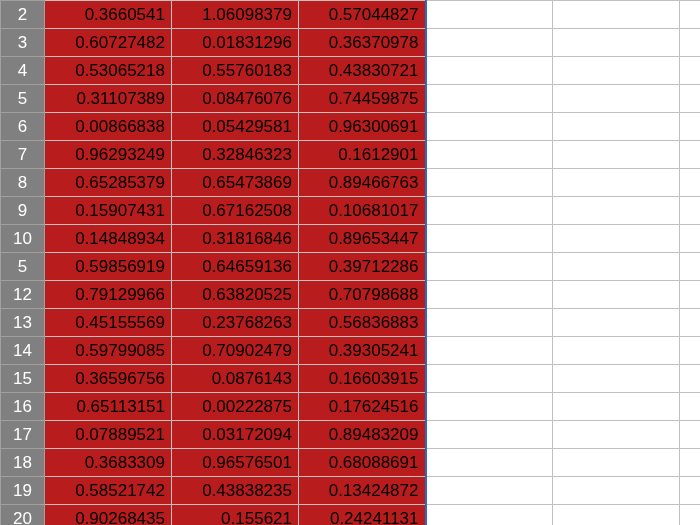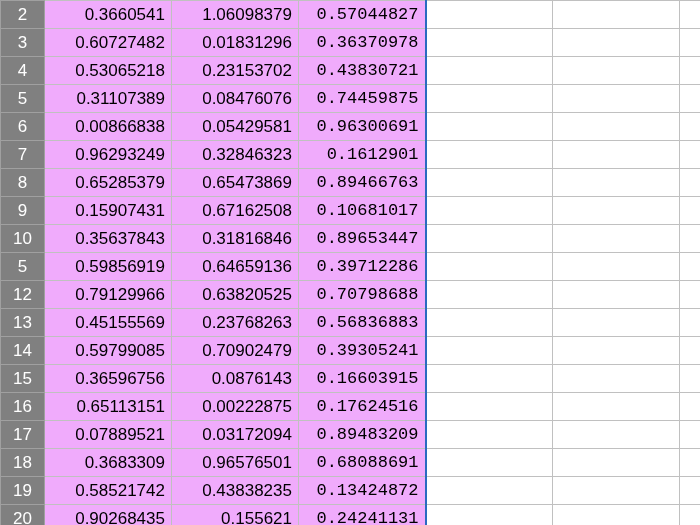--- a/index.html
+++ b/index.html
@@ -40,28 +40,27 @@
       width: 44px;
       min-width: 44px;
       border: 1px solid #a0a0a0;
     }
     .cell {
       width: 127px;
       min-width: 127px;
       text-align: right;
     }
     .cell.selected {
-      background: #f0abfc;
+      background: #b91c1c;
     }
     .cell.empty {
       background: #fff;
     }
     .selection-border-right {
       border-right: 2px solid #2a6ac0;
-      font-family: Liberation Mono, monospace;
     }
   </style>
 </head>
 <body>
 
 <div class="grid" id="grid">
     <div class="row">
       <div class="row-header">2</div>
       <div class="cell selected">0.3660541</div>
       <div class="cell selected">1.06098379</div>
@@ -75,21 +74,21 @@
       <div class="cell selected">0.60727482</div>
       <div class="cell selected">0.01831296</div>
       <div class="cell selected selection-border-right">0.36370978</div>
       <div class="cell empty"></div>
       <div class="cell empty"></div>
       <div class="cell empty"></div>
     </div>
     <div class="row">
       <div class="row-header">4</div>
       <div class="cell selected">0.53065218</div>
-      <div class="cell selected">0.23153702</div>
+      <div class="cell selected">0.55760183</div>
       <div class="cell selected selection-border-right">0.43830721</div>
       <div class="cell empty"></div>
       <div class="cell empty"></div>
       <div class="cell empty"></div>
     </div>
     <div class="row">
       <div class="row-header">5</div>
       <div class="cell selected">0.31107389</div>
       <div class="cell selected">0.08476076</div>
       <div class="cell selected selection-border-right">0.74459875</div>
@@ -128,21 +127,21 @@
       <div class="row-header">9</div>
       <div class="cell selected">0.15907431</div>
       <div class="cell selected">0.67162508</div>
       <div class="cell selected selection-border-right">0.10681017</div>
       <div class="cell empty"></div>
       <div class="cell empty"></div>
       <div class="cell empty"></div>
     </div>
     <div class="row">
       <div class="row-header">10</div>
-      <div class="cell selected">0.35637843</div>
+      <div class="cell selected">0.14848934</div>
       <div class="cell selected">0.31816846</div>
       <div class="cell selected selection-border-right">0.89653447</div>
       <div class="cell empty"></div>
       <div class="cell empty"></div>
       <div class="cell empty"></div>
     </div>
     <div class="row">
       <div class="row-header">5</div>
       <div class="cell selected">0.59856919</div>
       <div class="cell selected">0.64659136</div>

